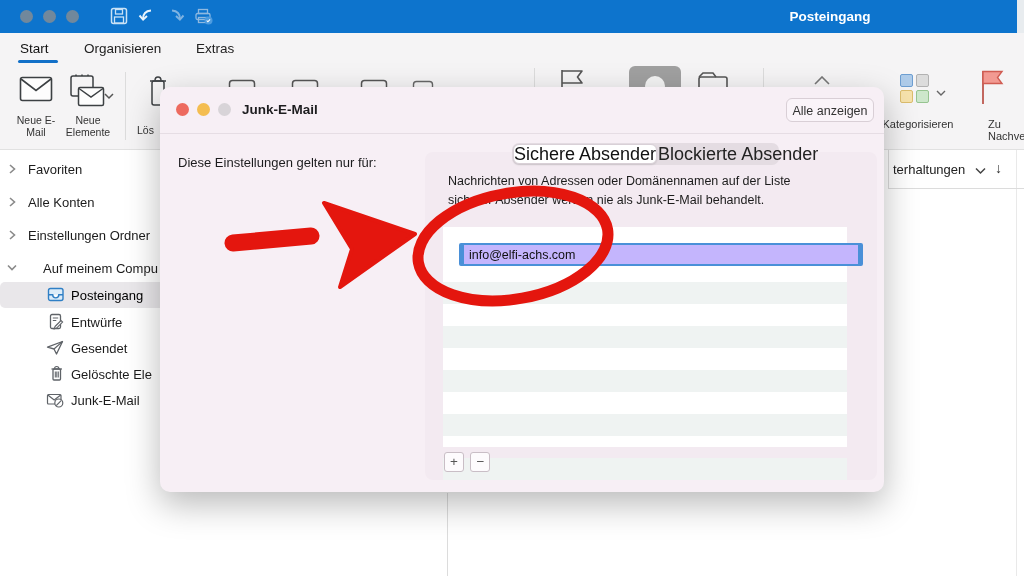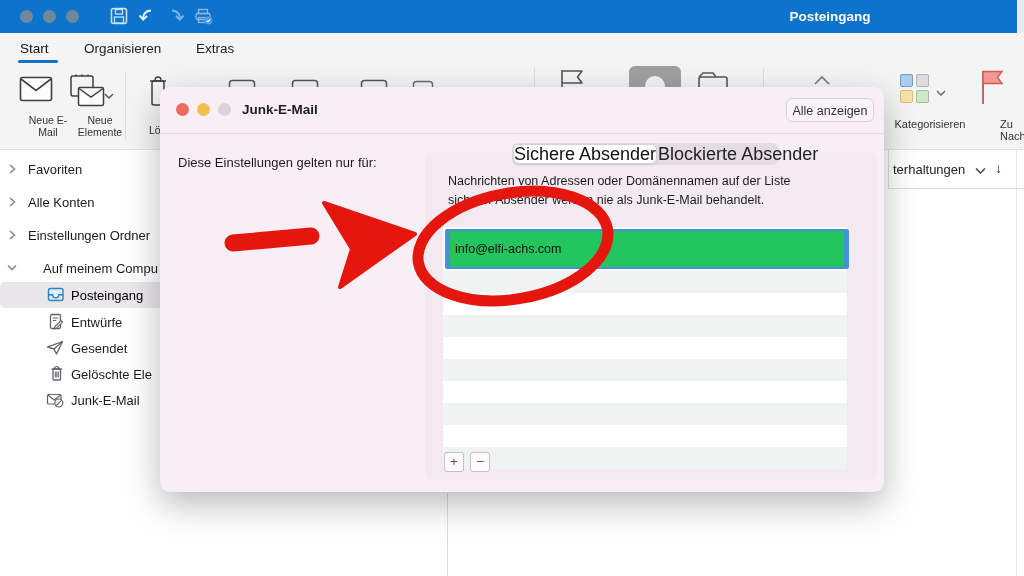--- a/index.html
+++ b/index.html
@@ -12,21 +12,21 @@
   .win-title{color:#fff;font-size:13.5px;font-weight:bold;top:9px;left:760px;width:140px;text-align:center;}
   .edge-strip{left:1017px;top:0;width:7px;height:33px;background:#e8ecef;}
   .edge-line{left:1016px;top:33px;width:1px;height:543px;background:#e9e9e9;}
   
   .tabrow{left:0;top:33px;width:1024px;height:31px;background:#f5f4f5;}
   .mtab{top:8px;font-size:13.5px;color:#222;}
   .mtab.active{font-weight:normal;color:#111;}
   .tab-underline{left:18px;top:60px;width:40px;height:3px;border-radius:2px;background:#1270c8;}
   
   .ribbon{left:0;top:64px;width:1024px;height:85px;background:#f5f4f5;border-bottom:1px solid #e1e1e1;}
-  .rb-label{font-size:10.5px;color:#333;text-align:center;line-height:12px;margin-left:12px;}
+  .rb-label{font-size:10.5px;color:#333;text-align:center;line-height:12px;}
   .rb-div{width:1px;background:#dcdcdc;}
   .dark-btn{left:629px;top:2px;width:52px;height:40px;background:#a0a0a0;border-radius:6px;}
   .dark-btn .circ{position:absolute;left:16px;top:10px;width:20px;height:20px;border-radius:50%;background:#f4f4f4;}
   .cat-sq{width:13px;height:13px;border-radius:2px;box-sizing:border-box;}
   
   .sb-group{height:20px;font-size:13px;color:#1b1b1b;}
   .sb-folder{height:26px;font-size:13px;color:#1b1b1b;width:172px;}
   .sb-folder.sel{background:#e9e7ea;border-radius:5px;color:#000;}
   .sb-label{position:absolute;top:4px;}
   
@@ -38,21 +38,21 @@
   .showall{left:626px;top:11px;width:88px;height:24px;background:#faf4f9;border:1px solid #d9cfd6;
            border-radius:6px;font-size:12.5px;color:#333;text-align:center;line-height:24px;box-sizing:border-box;}
   .scope{left:18px;top:68px;font-size:13px;color:#1c1c1e;}
   .panel{left:265px;top:65px;width:452px;height:328px;background:#f3eaf1;border-radius:8px;}
   .segmented{left:352px;top:56px;width:267px;height:22px;background:#e4dce2;border-radius:7px;display:flex;}
   .seg{flex:1;font-size:18px;color:#222;text-align:center;line-height:22px;white-space:nowrap;}
   .seg.on{background:#fff;border:1px solid #d9d0d7;border-radius:6px;margin:1px;line-height:18px;color:#111;
           box-shadow:0 1px 2px rgba(0,0,0,.12);}
   .desc{left:288px;top:85px;width:420px;font-size:12.5px;line-height:19px;color:#1b1b1b;}
   .list{left:283px;top:140px;width:404px;height:220px;background:#fff;}
-  .entry-input{display:block;box-sizing:border-box;width:404px;height:40px;margin:2px;background:#22c55e;
+  .entry-input{display:block;box-sizing:border-box;width:404px;height:23px;margin:16px;background:#c4b5fd;
         border:2px solid #4a90d8;border-left-width:5px;border-right-width:5px;border-radius:2px;
         font-family:"Liberation Sans",sans-serif;font-size:12.5px;color:#101010;padding:0 0 0 5px;outline:none;}
   .lrow{height:22px;}
   .lrow.lt{background:#eff3f2;}
   .pmbtn{width:20px;height:20px;background:#fdfbfd;border:1px solid #c9bec6;border-radius:3px;
          font-size:13.5px;color:#555;text-align:center;line-height:18px;box-sizing:border-box;}
   
   .vline{width:1px;background:#dcdcdc;}
   .hline{height:1px;background:#dcdcdc;}
   .conv-label{font-size:13px;color:#222;}

